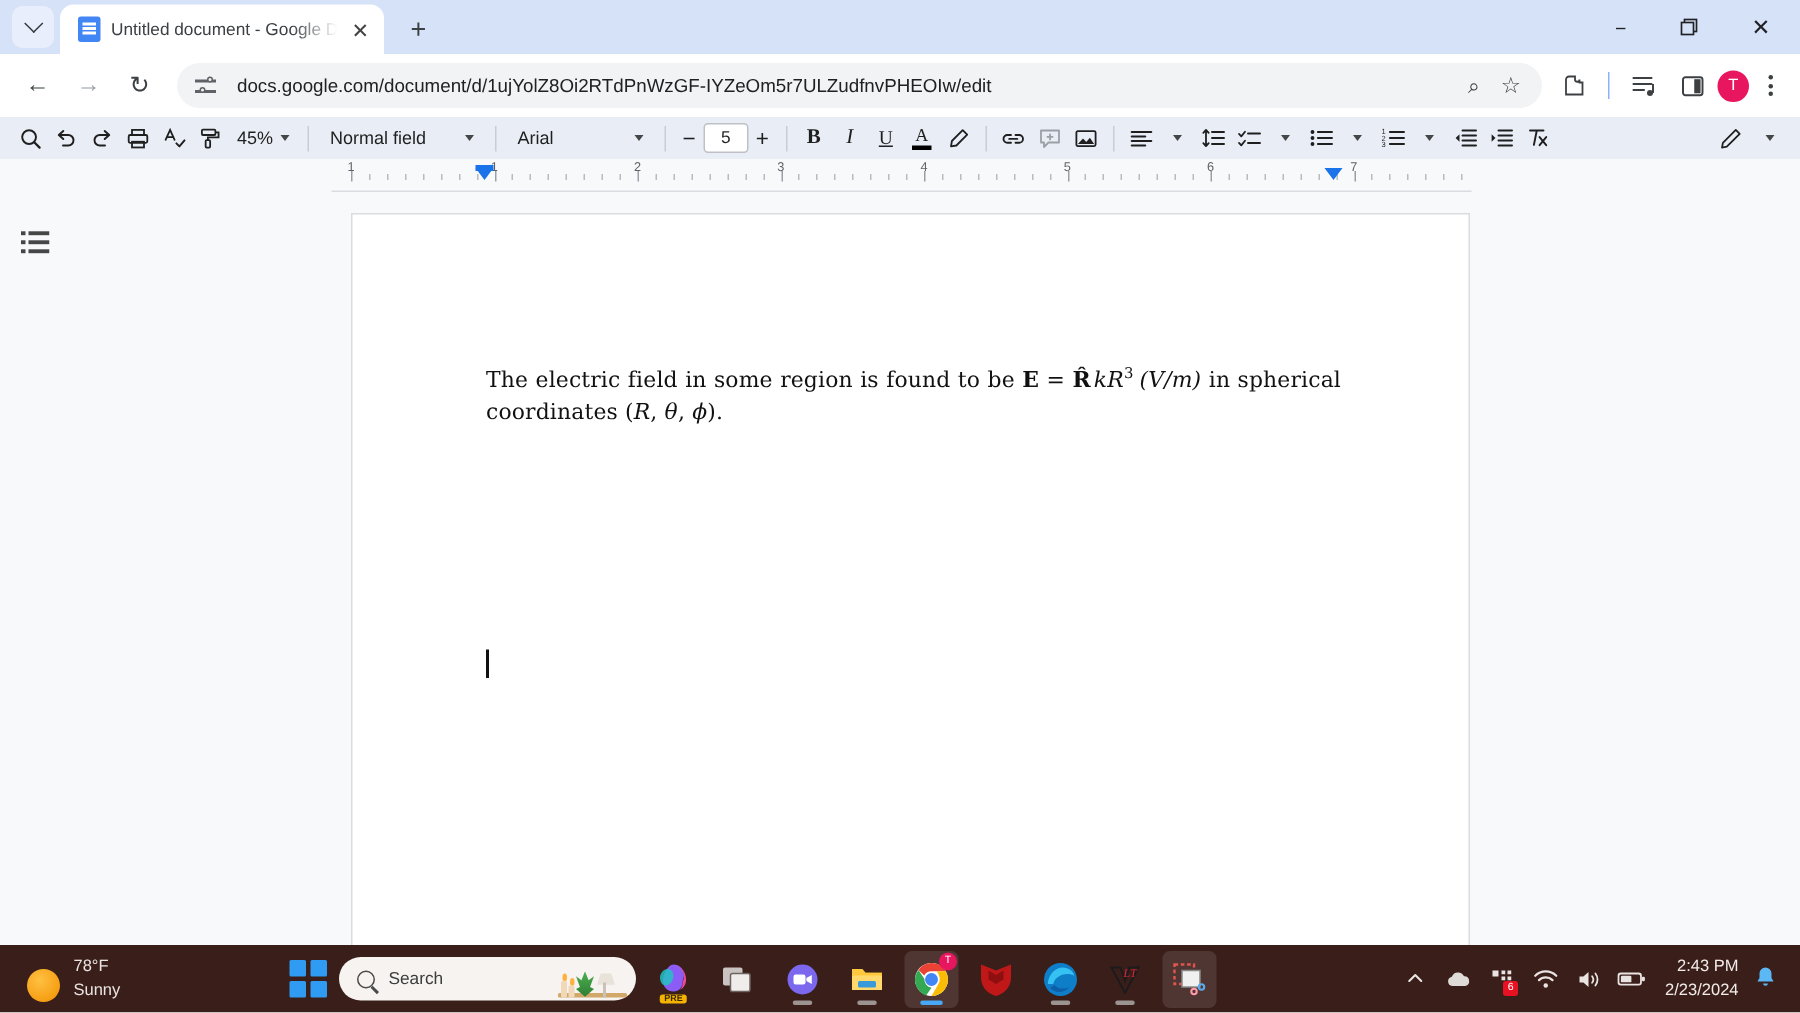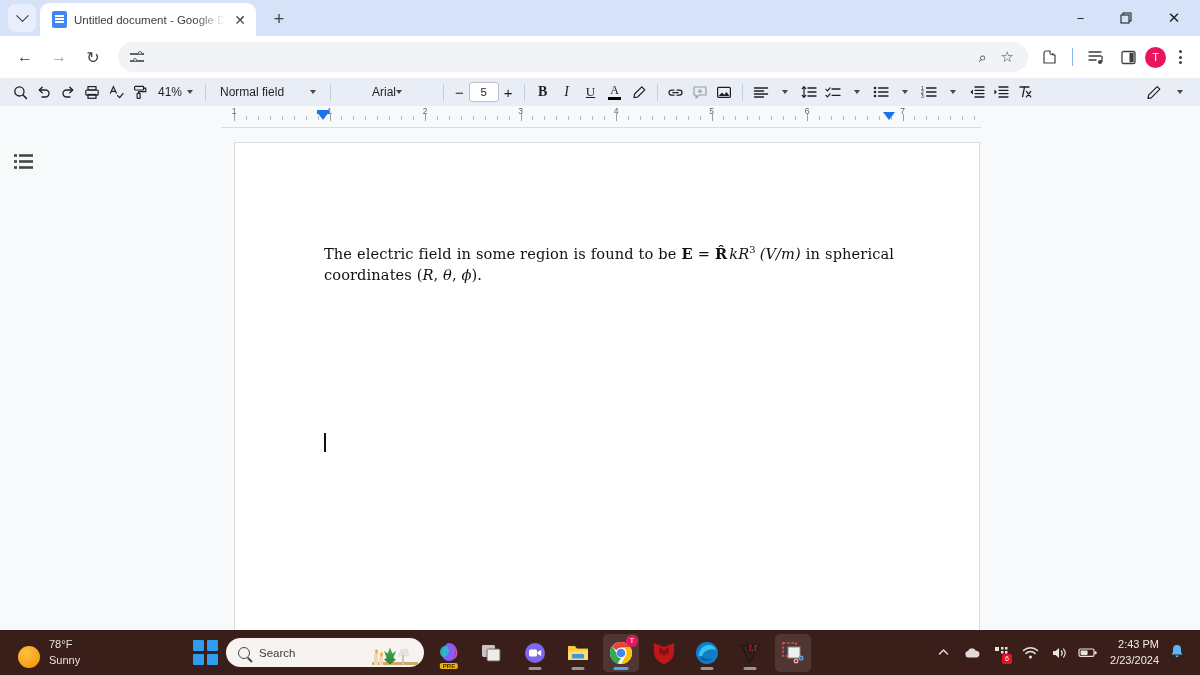--- a/index.html
+++ b/index.html
@@ -96,21 +96,21 @@
   .ti { height: 24px; min-width: 24px; padding: 0 3px; display: flex;
         align-items: center; justify-content: center; border-radius: 4px;
         cursor: pointer; color: #1f1f1f; }
   .ti svg { display: block; }
   .tsep { width: 1px; height: 17px; background: #c7cdd6; margin: 0 6px; }
   .zoomsel { display: flex; align-items: center; gap: 5px; padding: 0 6px; cursor: pointer; }
   .caret { width: 0; height: 0; border-left: 3.5px solid transparent;
            border-right: 3.5px solid transparent; border-top: 4px solid #444746; }
   .stylesel { display: flex; align-items: center; justify-content: space-between;
               width: 112px; padding: 0 8px; cursor: pointer; }
-  .fontsel { display: flex; align-items: center; justify-content: center;
+  .fontsel { display: flex; align-items: center; justify-content: space-between;
              width: 100px; padding: 0 8px; cursor: pointer; }
   .fsbox { width: 30px; height: 20px; border: 1px solid #bdc1c6; border-radius: 3px;
            display: flex; align-items: center; justify-content: center; font-size: 11.5px;
            background: #fff; cursor: text; }
   .mini { font-size: 15px; cursor: pointer; padding: 0 5px; color: #1f1f1f; }
 
   
   .ruler-wrap {
     position: absolute; top: 106px; left: 0; width: 1200px; height: 24px;
     background: #f8f9fa;
@@ -243,20 +243,21 @@
     <div class="navbtn">←</div>
     <div class="navbtn fwd">→</div>
     <div class="navbtn">↻</div>
     <div class="omnibox">
       <div class="tune">
         <i></i>
           <i></i>
           <i class="d d1"></i>
           <i class="d d2"></i>
       </div>
+      <div class="url">docs.google.com/document/d/1ujYolZ8Oi2RTdPnWzGF-IYZeOm5r7ULZudfnvPHEOIw/edit</div>
       <div style="margin-left:auto; display:flex; align-items:center; gap:14px; padding-right:2px;">
         <div style="font-size:14px;color:#3c4043;">⌕</div>
         <div style="font-size:15px;color:#3c4043;">☆</div>
       </div>
     </div>
     <div class="omni-icons">
       <div class="oi">
         <svg width="16" height="16" viewBox="0 0 16 16">
             <path d="M5 2h4v2a1.5 1.5 0 103 0V6h2v8H3V4a2 2 0 012-2z" fill="none" stroke="#3c4043" stroke-width="1.2"></path>
           </svg>
@@ -317,21 +318,21 @@
         </svg>
     </div>
     <div class="ti">
       <svg width="16" height="15" viewBox="0 0 16 15">
           <rect x="2.6" y="1.4" width="9" height="3.6" rx="0.7" fill="none" stroke="#1f1f1f" stroke-width="1.2"></rect>
           <path d="M11.6 3.2h2.1v3.4H6.6v1.8" fill="none" stroke="#1f1f1f" stroke-width="1.2"></path>
           <rect x="5.1" y="8.4" width="3" height="5" rx="0.7" fill="none" stroke="#1f1f1f" stroke-width="1.2"></rect>
         </svg>
     </div>
     <div class="zoomsel">
-      <span>41%</span>
+      <span>45%</span>
       <span class="caret"></span>
     </div>
     <div class="tsep"></div>
     <div class="stylesel">
       <span>Normal field</span>
       <span class="caret"></span>
     </div>
     <div class="tsep"></div>
     <div class="fontsel">
       <span>Arial</span>

